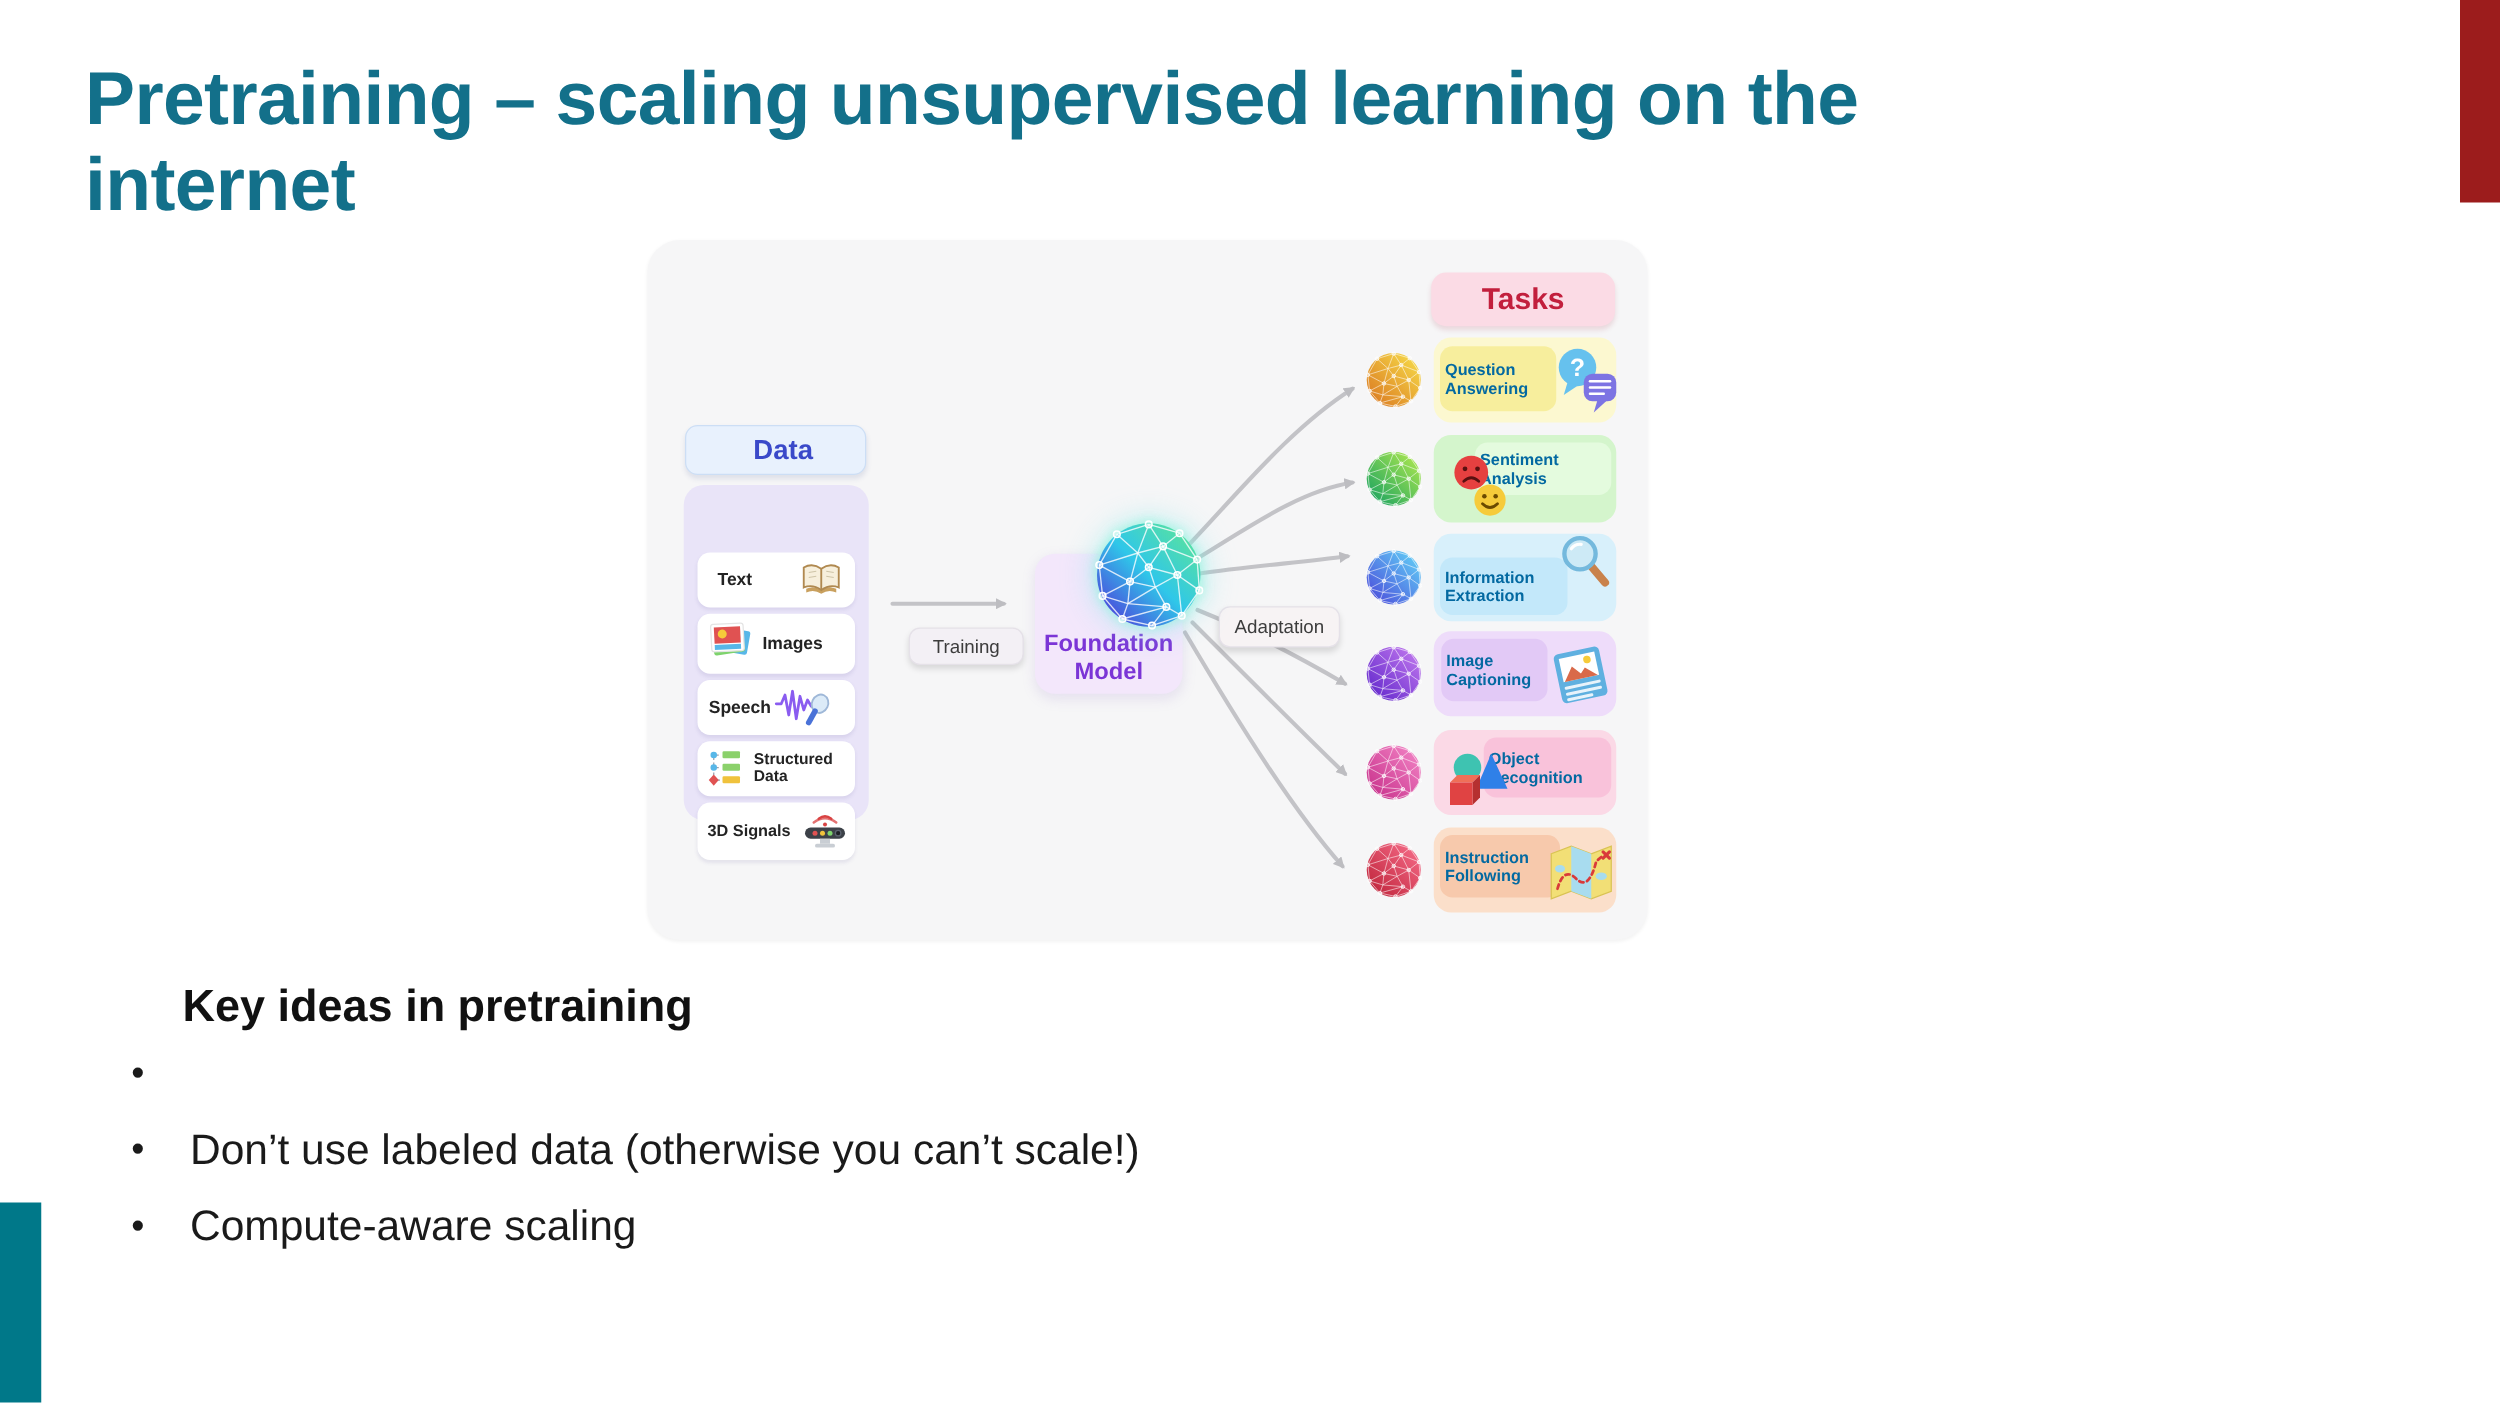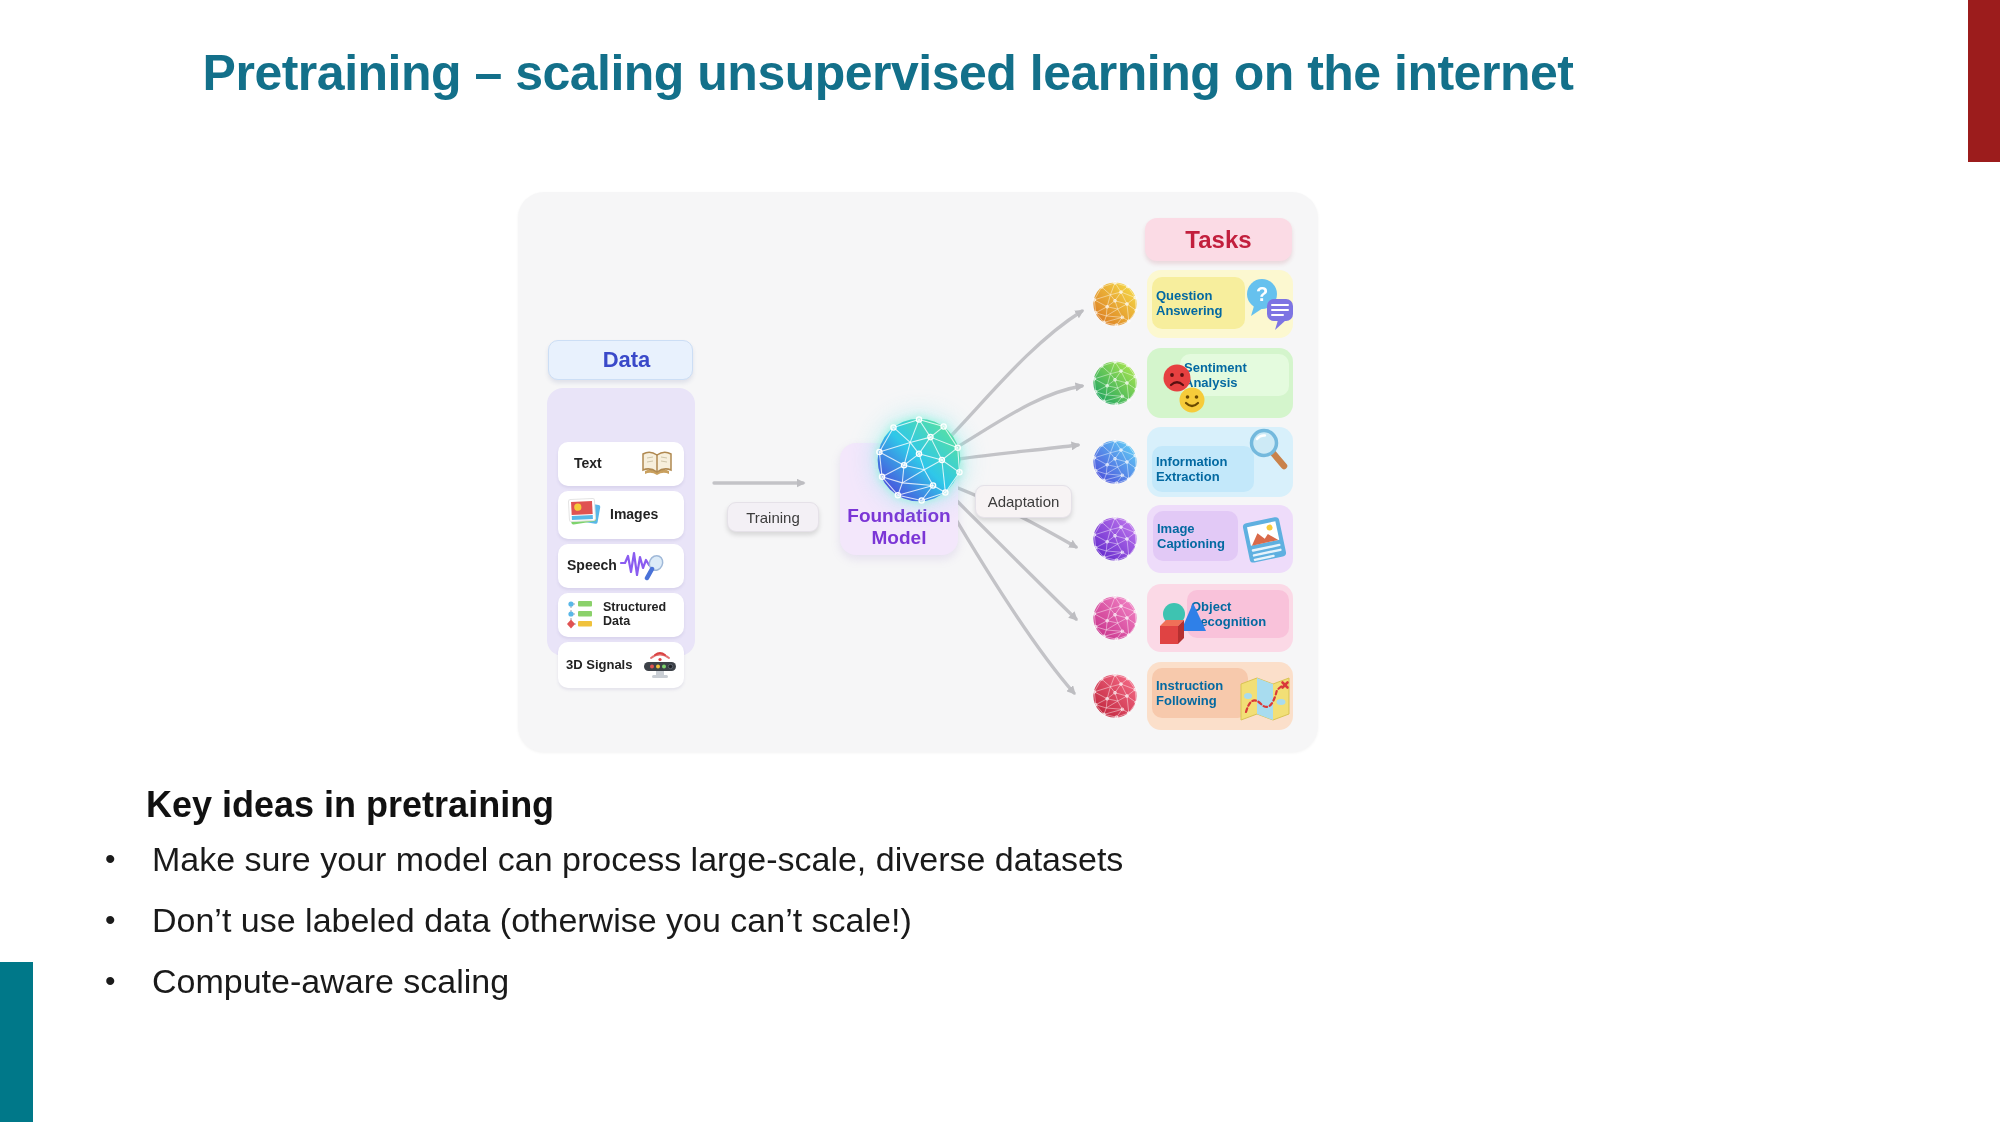--- a/index.html
+++ b/index.html
@@ -6,22 +6,22 @@
   html,body { width:2000px; height:1125px; background:#ffffff; overflow:hidden;
               font-family:"Liberation Sans", sans-serif; position:relative; }
 
   .abs { position:absolute; }
 
   
   #bar-top-right { left:1968px; top:0; width:32px; height:162px; }
   #bar-bottom-left { left:0; top:962px; width:33px; height:160px; }
 
   
-  #slide-title { left:88px; top:44px; width:1600px; font-size:50px; font-weight:bold;
-                 letter-spacing:-0.5px;text-align:center; }
+  #slide-title { left:68px; top:44px; width:1600px; font-size:60px; font-weight:bold;
+                 letter-spacing:-0.5px; }
 
   
   #diagram-card { left:518px; top:192px; width:800px; height:560px; background:#f6f6f7;
                   border-radius:26px; box-shadow:0 1px 3px rgba(0,0,0,.05); }
   #arrow-layer { left:0; top:0; width:800px; height:560px; z-index:1; }
   #diagram-card > .node { z-index:2; }
 
   
   #data-header { left:30px; top:148px; width:145px; height:40px; background:#e8f1fd;
                  border:1px solid #ccdef5; border-radius:10px; display:flex; align-items:center;
@@ -35,21 +35,21 @@
   .data-row .lbl { line-height:1.1; }
 
   
   .pill { display:flex; align-items:center; justify-content:center; font-size:15px; color:#3c3c3c;
           background:#f3f0f5; border:1px solid #e5e1e8; border-radius:9px;
           box-shadow:0 3px 5px rgba(0,0,0,.13); }
   #training-label  { left:209px; top:310px; width:92px;  height:30px; }
   #adaptation-label{ left:457px; top:293px; width:97px;  height:33px; background:#f7f3f4; }
 
   
-  #foundation-box { left:322px; top:251px; width:118px; height:112px; background:#f3e7fb;
+  #foundation-box { left:310px; top:251px; width:118px; height:112px; background:#f3e7fb;
                     border-radius:16px; box-shadow:0 4px 10px rgba(150,120,200,.18); }
   #foundation-label { position:absolute; left:0; bottom:6px; width:100%; text-align:center;
                       font-size:19px; font-weight:bold; line-height:22px; }
   #foundation-sphere { left:357px; top:224px; width:88px; height:88px; z-index:3;
       filter:drop-shadow(0 0 5px rgba(140,245,215,.85)) drop-shadow(0 0 13px rgba(110,230,240,.45)); }
 
   
   #tasks-header { left:627px; top:26px; width:147px; height:43px; background:#fbdbe5;
                   border-radius:12px; display:flex; align-items:center; justify-content:center;
                   font-size:24px; font-weight:bold; color:#c21f3d;
@@ -752,21 +752,20 @@
       </svg>
     </span>
   </div>
 </div>
 
 <div class="abs" id="notes">
   <div id="notes-heading">Key ideas in pretraining</div>
   <ul>
     <li>
       <span class="dot">•</span>
-      <span>Make sure your model can process large-scale, diverse datasets</span>
     </li>
     <li>
       <span class="dot">•</span>
       <span>Don’t use labeled data (otherwise you can’t scale!)</span>
     </li>
     <li>
       <span class="dot">•</span>
       <span>Compute-aware scaling</span>
     </li>
   </ul>

